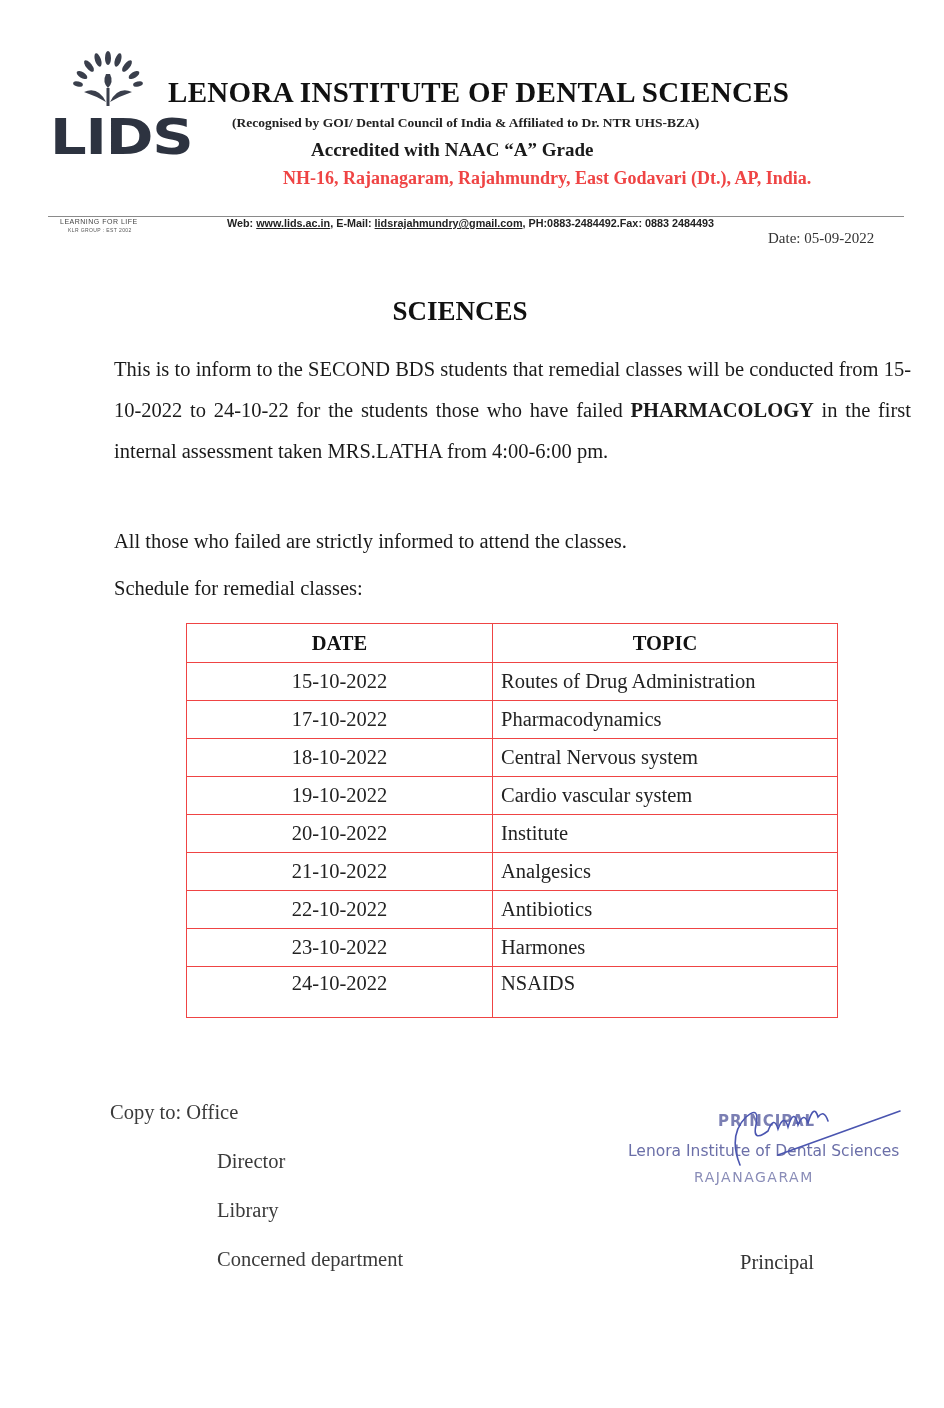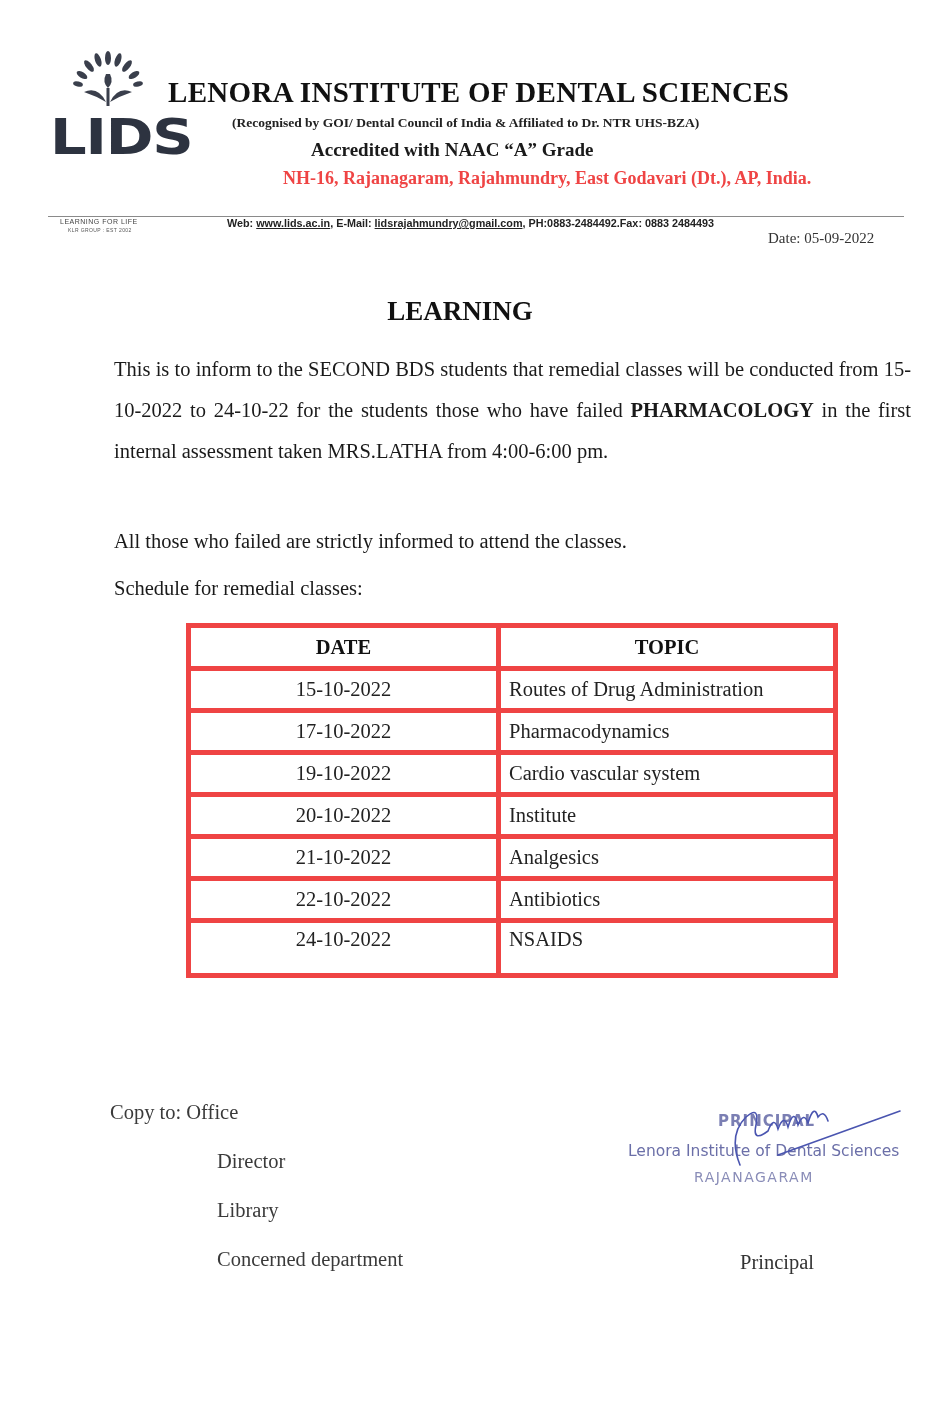--- a/index.html
+++ b/index.html
@@ -23,21 +23,21 @@
 
   .date { position: absolute; left: 768px; top: 230px; font-family: "Liberation Serif", serif; font-size: 15px; color: #333; }
   .title { position: absolute; left: 0; width: 920px; top: 296px; text-align: center; font-family: "Liberation Serif", serif; font-weight: bold; font-size: 27px; color: #111; }
 
   .para { position: absolute; left: 114px; top: 349px; width: 797px; font-family: "Liberation Serif", serif; font-size: 20.5px; line-height: 41px; color: #1a1a1a; text-align: justify; text-align-last: left; }
   .para b { font-weight: bold; }
   .line1 { position: absolute; left: 114px; top: 530px; font-family: "Liberation Serif", serif; font-size: 20.5px; color: #1a1a1a; }
   .line2 { position: absolute; left: 114px; top: 577px; font-family: "Liberation Serif", serif; font-size: 20.5px; color: #1a1a1a; }
 
   table.sched { position: absolute; left: 186px; top: 623px; width: 652px; border-collapse: collapse; font-family: "Liberation Serif", serif; }
-  table.sched th, table.sched td { border: 5px solid #ef4444; height: 37px; padding: 0; font-size: 20.5px; color: #222; }
+  table.sched th, table.sched td { border: 1px solid #ef4444; height: 37px; padding: 0; font-size: 20.5px; color: #222; }
   table.sched th { font-weight: bold; text-align: center; color: #111; height: 38px; }
   table.sched td.c-date { width: 305px; text-align: center; }
   table.sched td.c-topic { text-align: left; padding-left: 8px; margin-top: 32px; }
   table.sched tr.last td { height: 45px; vertical-align: top; padding-top: 5px; }
 
   .copy { position: absolute; font-family: "Liberation Serif", serif; font-size: 20.5px; color: #3a3a3a; }
   .stamp { position: absolute; left: 628px; top: 1095px; width: 290px; height: 95px; }
   .stamp .s1 { position: absolute; left: 90px; top: 17px; font-family: "DejaVu Sans", sans-serif; font-weight: bold; font-size: 15px; color: #7b7fb3; letter-spacing: 1px; }
   .stamp .s2 { position: absolute; left: 0; top: 47px; font-family: "DejaVu Sans", sans-serif; font-size: 15.5px; color: #6b6fa8; white-space: nowrap; }
   .stamp .s3 { position: absolute; left: 66px; top: 74px; font-family: "DejaVu Sans", sans-serif; font-size: 14px; color: #8a8db8; letter-spacing: 1.5px; }
@@ -73,21 +73,21 @@
 <div class="inst-name">LENORA INSTITUTE OF DENTAL SCIENCES</div>
 <div class="recog">(Recognised by GOI/ Dental Council of India &amp; Affiliated to Dr. NTR UHS-BZA)</div>
 <div class="naac">Accredited with NAAC “A” Grade</div>
 <div class="addr">NH-16, Rajanagaram, Rajahmundry, East Godavari (Dt.), AP, India.</div>
 <div class="contact">
   <span>Web: </span><u>www.lids.ac.in</u><span>, E-Mail: </span><u>lidsrajahmundry@gmail.com</u><span>, PH:0883-2484492.Fax: 0883 2484493</span>
 </div>
 <div class="hrule"></div>
 
 <div class="date">Date: 05-09-2022</div>
-<div class="title">LEARNING</div>
+<div class="title">SCIENCES</div>
 
 <div class="para">
   <span>This is to inform to the SECOND  BDS students that remedial classes will be conducted from  15-10-2022   to  24-10-22  for  the  students  those  who  have   failed </span><b>PHARMACOLOGY</b><span>  in the first internal assessment taken MRS.LATHA  from 4:00-6:00 pm.</span>
 </div>
 
 <div class="line1">All those who failed are strictly informed to attend the classes.</div>
 <div class="line2">Schedule for remedial classes:</div>
 
 <table class="sched">
   <thead>
@@ -99,34 +99,42 @@
   <tbody>
     <tr>
         <td class="c-date">15-10-2022</td>
         <td class="c-topic">Routes of Drug Administration</td>
       </tr>
     <tr>
         <td class="c-date">17-10-2022</td>
         <td class="c-topic">Pharmacodynamics</td>
       </tr>
     <tr>
+        <td class="c-date">18-10-2022</td>
+        <td class="c-topic">Central Nervous system</td>
+      </tr>
+    <tr>
         <td class="c-date">19-10-2022</td>
         <td class="c-topic">Cardio vascular system</td>
       </tr>
     <tr>
         <td class="c-date">20-10-2022</td>
         <td class="c-topic">Institute</td>
       </tr>
     <tr>
         <td class="c-date">21-10-2022</td>
         <td class="c-topic">Analgesics</td>
       </tr>
     <tr>
         <td class="c-date">22-10-2022</td>
         <td class="c-topic">Antibiotics</td>
+      </tr>
+    <tr>
+        <td class="c-date">23-10-2022</td>
+        <td class="c-topic">Harmones</td>
       </tr>
     <tr class="last">
         <td class="c-date">24-10-2022</td>
         <td class="c-topic">NSAIDS</td>
       </tr>
   </tbody>
 </table>
 
 <div class="copy" style="left:110px; top:1101px;">Copy to: Office</div>
 <div class="copy" style="left:217px; top:1150px;">Director</div>

